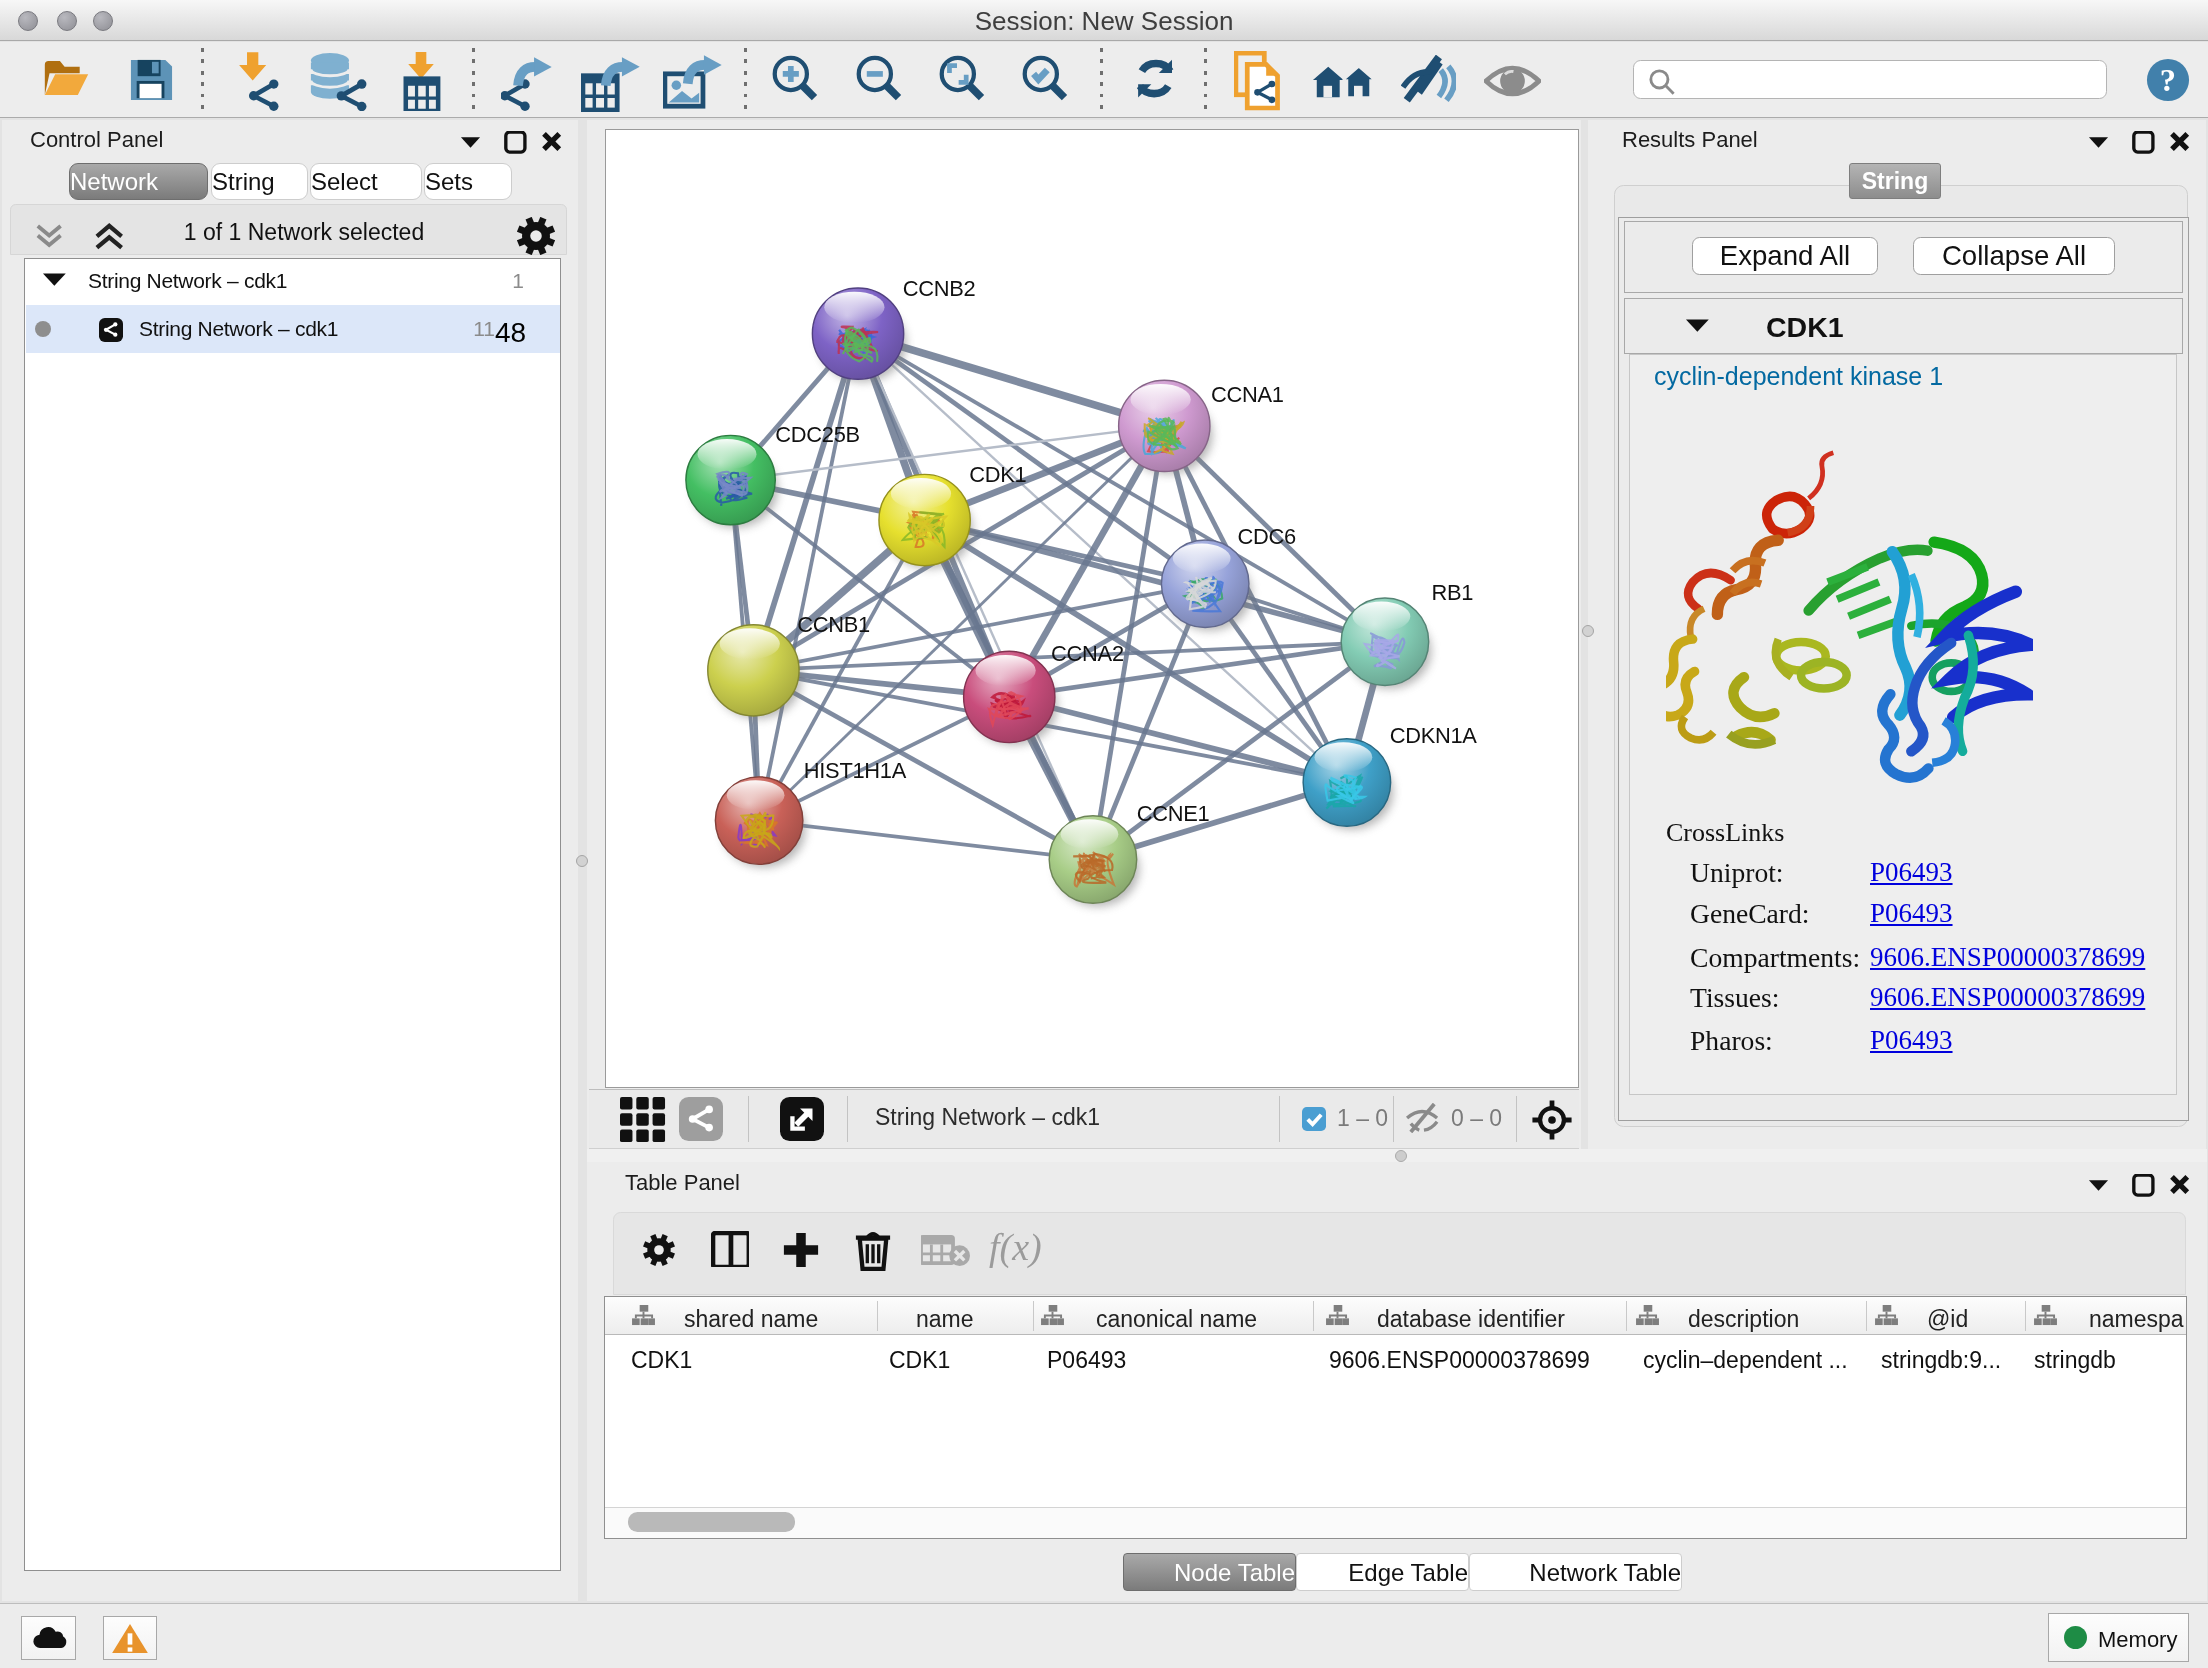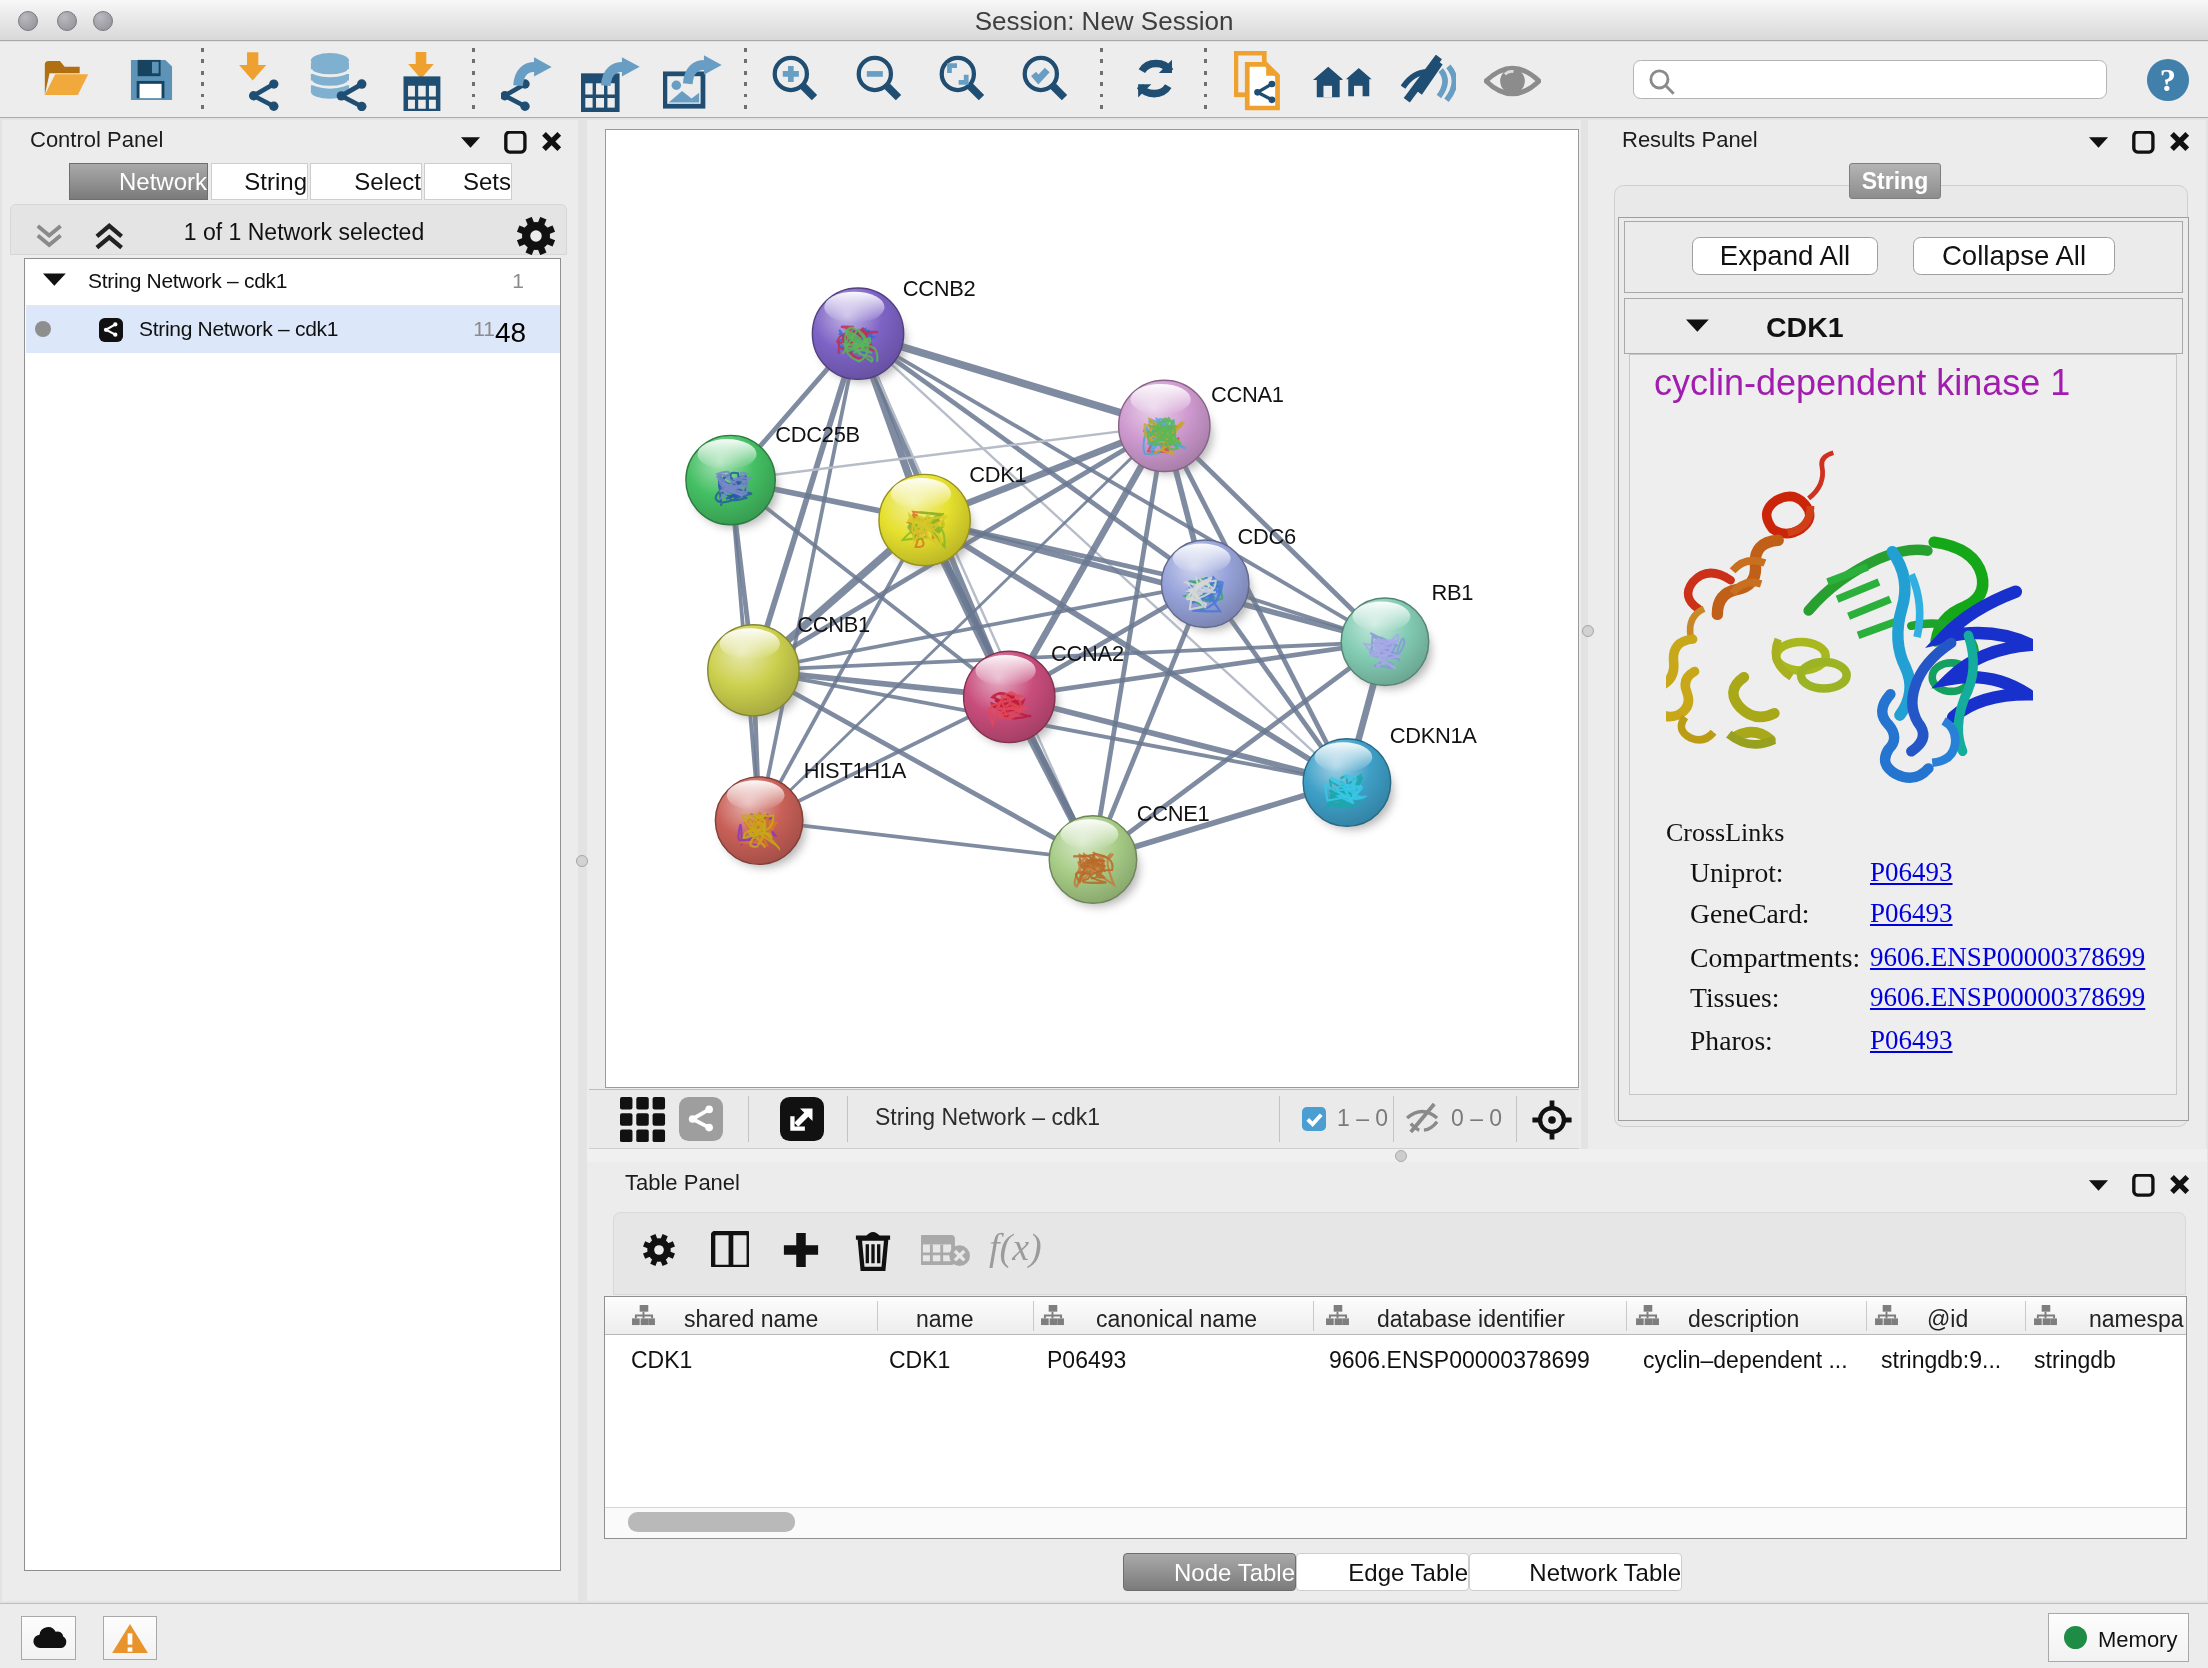--- a/index.html
+++ b/index.html
@@ -8,21 +8,21 @@
 #titlebar{left:0;top:0;width:2208px;height:41px;background:linear-gradient(#f7f7f7,#d8d8d8);border-bottom:1px solid #a9a9a9;}
 .tl{top:10.5px;width:20px;height:20px;border-radius:50%;background:radial-gradient(circle at 35% 30%,#b9b9bf,#8e8e94);border:1px solid #79797f;}
 #title{left:0;top:5.7px;width:2208px;text-align:center;font-size:26px;color:#3e3e3e;}
 
 #toolbar{left:0;top:42px;width:2208px;height:76px;background:#ededed;border-bottom:1.9px solid #ababab;}
 .tsep{top:48px;width:2.9px;height:67px;background-image:repeating-linear-gradient(#6f6f6f 0 3.8px,transparent 3.8px 11.4px);}
 #searchbox{left:1633px;top:60px;width:474px;height:39px;background:#fff;border:1.9px solid #b4b4b4;border-radius:7.6px;}
 .phead{font-size:22px;color:#1c1c1c;}
 
 #cpanel{left:1.9px;top:120px;width:576px;height:1481px;background:#ececec;}
-.tab{position:absolute;top:163px;height:37px;border-radius:0;background:#fff;border:1px solid #cdcdcd;color:#111;font-size:24px;text-align:right;line-height:36px;}
+.tab{position:absolute;top:163px;height:37px;border-radius:9px;background:#fff;border:1px solid #cdcdcd;color:#111;font-size:24px;text-align:left;line-height:36px;}
 .tabsel{background:linear-gradient(#a9a9a9,#7b7b7b);border:1px solid #6e6e6e;color:#fff;}
 #subhead{left:9.5px;top:204px;width:557px;height:51px;background:#e4e4e4;border:1px solid #d6d6d6;border-radius:5.7px 5.7px 0 0;}
 #netlist{left:24px;top:258px;width:537px;height:1313px;background:#fff;border:1.9px solid #8f8f8f;}
 
 #npanel{left:587px;top:120px;width:994px;height:1029px;background:#ececec;}
 #ncanvas{left:605px;top:129px;width:974px;height:959px;background:#fff;border:1px solid #9a9a9a;}
 #ntoolbar{left:589px;top:1089px;width:990px;height:60px;background:#eaeaea;border-top:1px solid #bdbdbd;border-bottom:1px solid #cfcfcf;}
 .nsep{top:1096px;width:1px;height:46px;background:#c3c3c3;}
 
 #rpanel{left:1588px;top:120px;width:618px;height:1029px;background:#ececec;}
@@ -529,21 +529,21 @@
 <div class="abs" id="stringbtn">String</div>
 <div class="abs" style="left:1624px;top:221px;width:559px;height:72px;border:1px solid #a8a8a8;background:#ebebeb"></div>
 <div class="rbtn" style="left:1692px;width:186px;line-height:35px">Expand All</div>
 <div class="rbtn" style="left:1913px;width:202px;line-height:35px">Collapse All</div>
 <div class="abs" id="cdkbox"></div>
 <svg class="abs" style="left:1685px;top:317px" width="28.5" height="19" viewBox="0 0 30 20">
     <path d="M1.0 2.5 h24 l-12.0 13 z" fill="#111"></path>
   </svg>
 <div class="abs" style="left:1766px;top:311px;font-size:28.5px;font-weight:bold;color:#111">CDK1</div>
 <div class="abs" id="descbox"></div>
-<div class="abs" style="left:1654px;top:362px;font-size:36px;color:#a21caf">cyclin-dependent kinase 1</div>
+<div class="abs" style="left:1654px;top:362px;font-size:25px;color:#0369a1">cyclin-dependent kinase 1</div>
 <svg class="abs" style="left:1666px;top:449px" width="367" height="462" viewBox="0 0 386 486">
     <path d="M150 52 q18 -14 14 -34 q-2 -10 12 -14" fill="none" stroke="#d03020" stroke-width="5"></path>
     <path d="M112 84 q-14 -18 4 -30 q18 -10 30 4 q12 14 -4 26 q-16 10 -30 0 z" fill="none" stroke="#cc2408" stroke-width="10"></path>
     <path d="M128 88 q24 -4 24 -28" fill="none" stroke="#d04018" stroke-width="8"></path>
     <path d="M118 96 q-26 2 -24 26 q2 22 -20 26 q-20 4 -20 26" fill="none" stroke="#c06018" stroke-width="12" stroke-linecap="round"></path>
     <path d="M104 120 q-20 -8 -34 8 m30 14 q-18 -6 -30 10" fill="none" stroke="#c87020" stroke-width="8"></path>
     <path d="M68 138 q-24 -16 -40 2 q-12 16 6 28" fill="none" stroke="#cc3018" stroke-width="9" stroke-linecap="round"></path>
     <path d="M40 168 q-18 8 -14 30" fill="none" stroke="#c88828" stroke-width="7"></path>
     <path d="M28 200 q-22 2 -20 24 q2 20 -16 26 q-10 6 -4 20 q8 16 24 10 q16 -8 10 -24 q-6 -14 8 -22" fill="none" stroke="#c8a818" stroke-width="10" stroke-linecap="round"></path>
     <path d="M20 282 q-10 14 6 22 q14 6 24 -6" fill="none" stroke="#bc9c14" stroke-width="8"></path>

